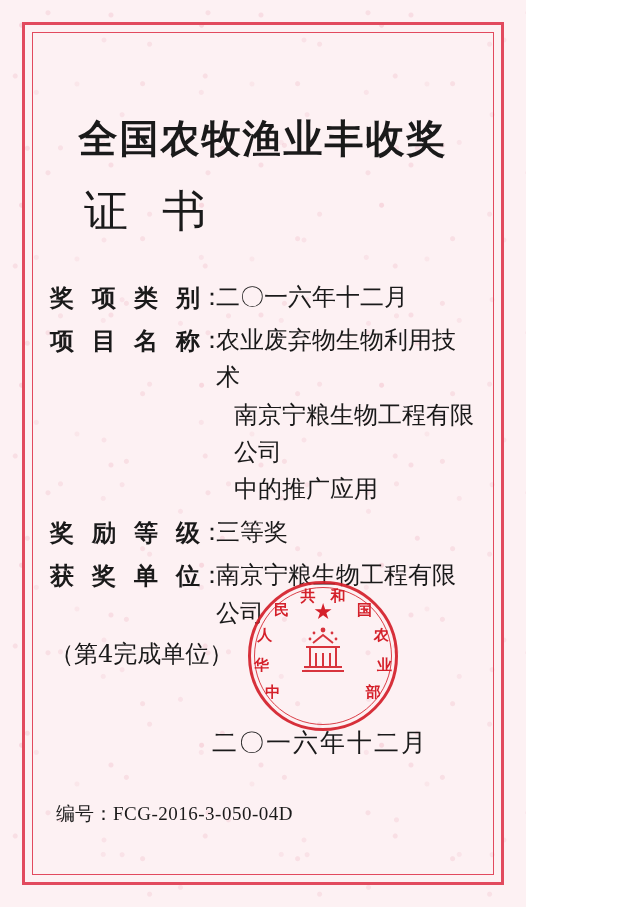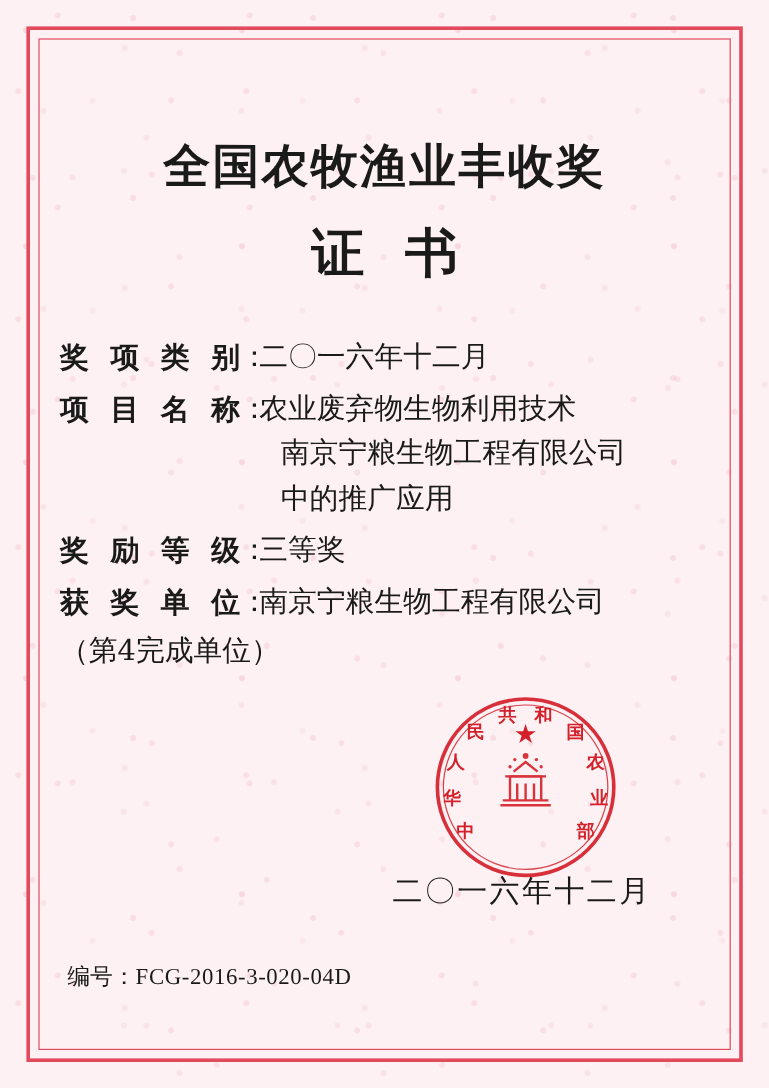--- a/index.html
+++ b/index.html
@@ -8,21 +8,21 @@
     background: #ffffff;
   }
   body {
     width: 641px;
     height: 907px;
     font-family: "Liberation Serif", serif;
     overflow: hidden;
   }
   .certificate {
     position: relative;
-    width: 641px;
+    width: 526px;
     height: 907px;
     background: #fdf2f4;
     box-sizing: border-box;
   }
   
   .texture {
     position: absolute;
     inset: 0;
     background-color: #fdf1f3;
     background-image:
@@ -72,23 +72,23 @@
   }
   .title-main {
     text-align: center;
     font-size: 39px;
     font-weight: bold;
     letter-spacing: 2px;
     margin-top: 62px;
     font-family: "DejaVu Serif", "Liberation Serif", serif;
   }
   .title-sub {
-    text-align: center;
+    text-align: left;
     font-size: 44px;
-    font-weight: bold;
+    font-weight: normal;
     letter-spacing: 34px;
     margin-top: 16px;
     padding-left: 34px;
     font-family: "DejaVu Serif", "Liberation Serif", serif;
   }
   .body-block {
     margin-top: 38px;
     font-size: 24px;
     line-height: 1.55;
     font-family: "DejaVu Serif", "Liberation Serif", serif;
@@ -302,17 +302,17 @@
         <span class="seal-char" style="transform:rotate(42deg) translateY(-62px) rotate(-42deg);">国</span>
         <span class="seal-char" style="transform:rotate(70deg) translateY(-62px) rotate(-70deg);">农</span>
         <span class="seal-char" style="transform:rotate(98deg) translateY(-62px) rotate(-98deg);">业</span>
         <span class="seal-char" style="transform:rotate(126deg) translateY(-62px) rotate(-126deg);">部</span>
       </div>
     </div>
 
     <div class="date-line">二〇一六年十二月</div>
 
     <div class="serial">
-      <span>编号：</span><span class="code">FCG-2016-3-020-04D</span>
+      <span>编号：</span><span class="code">FCG-2016-3-050-04D</span>
     </div>
 
   </div>
 </div>
 
 </body></html>

